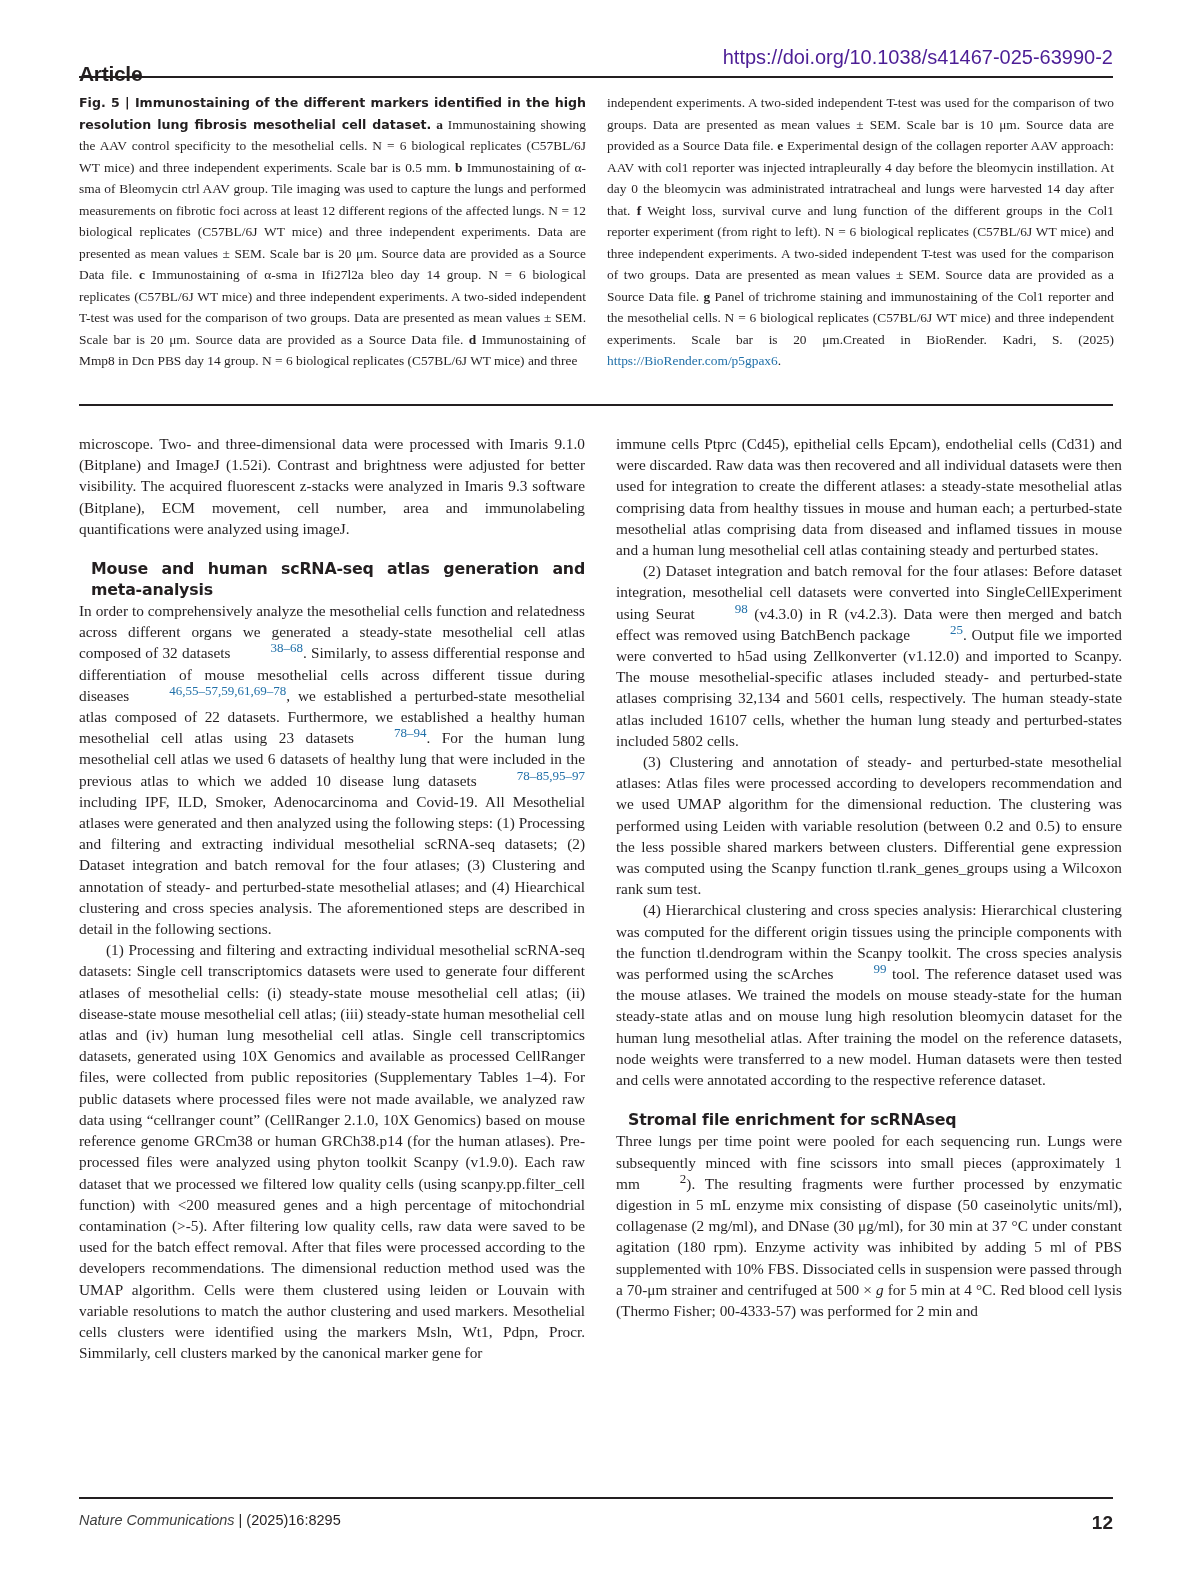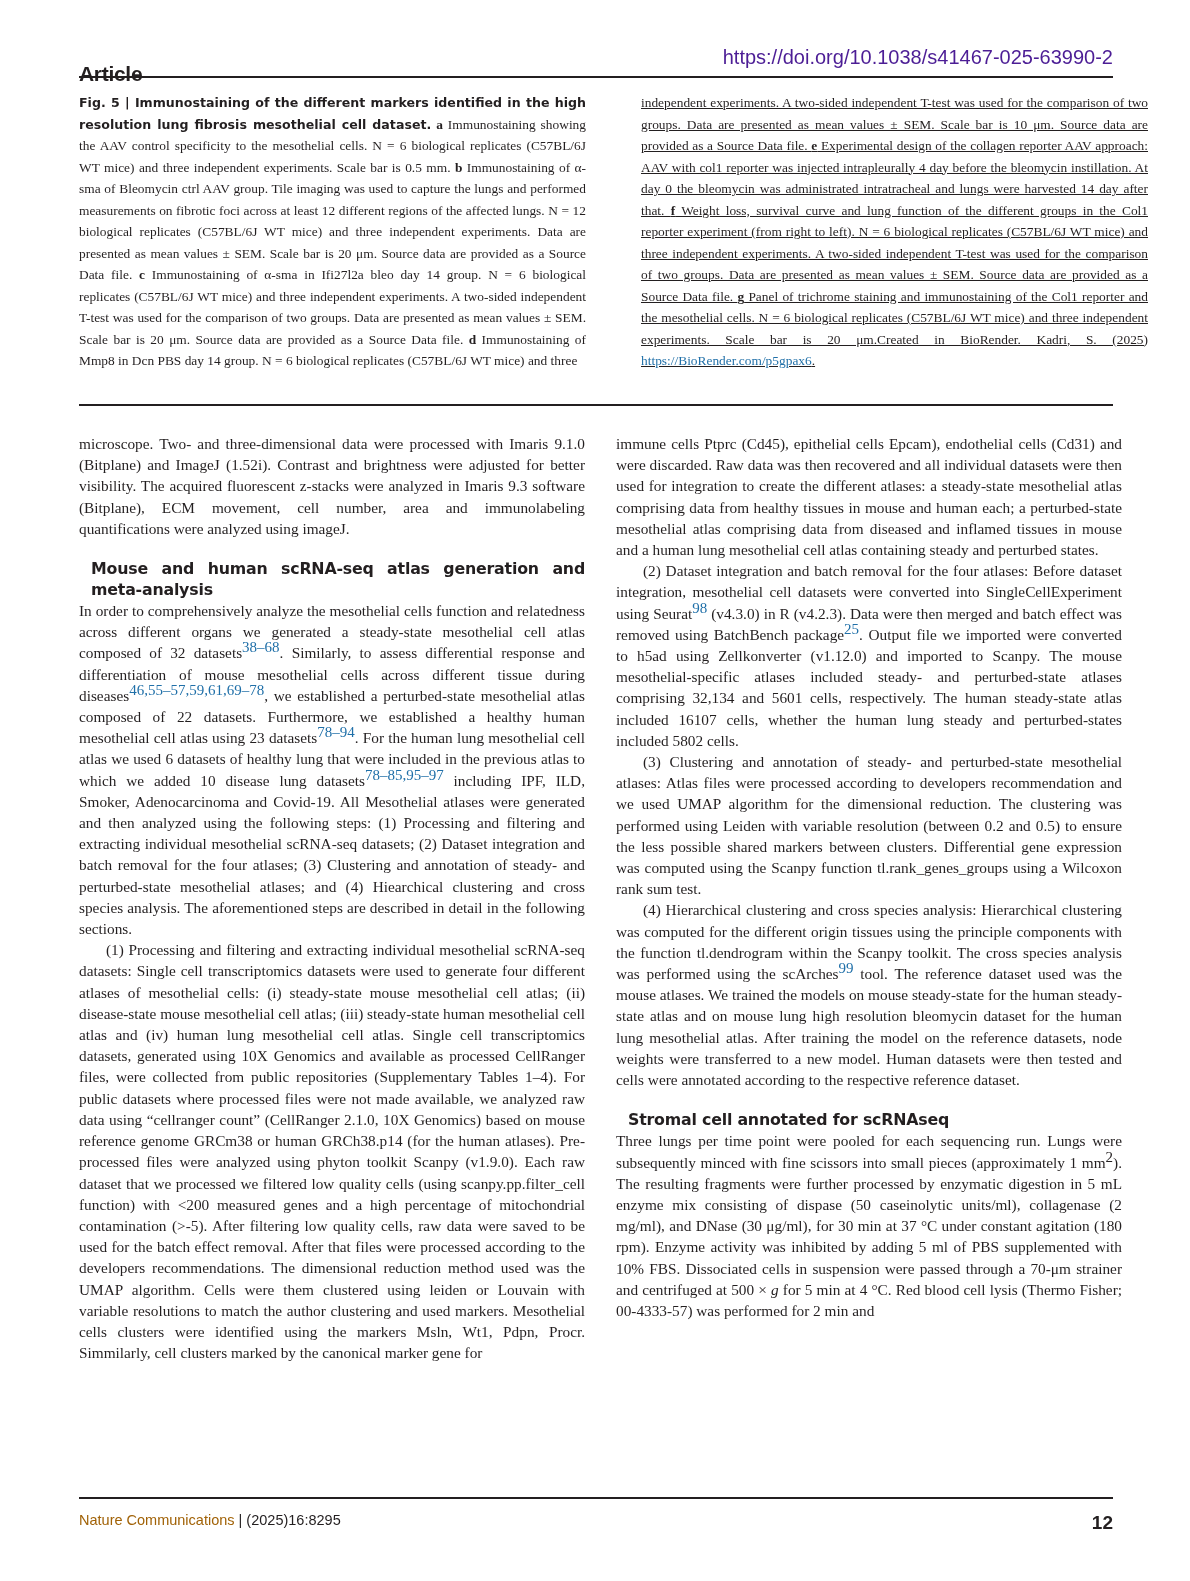--- a/index.html
+++ b/index.html
@@ -7,39 +7,39 @@
   .serif { font-family: "Liberation Serif", "DejaVu Serif", serif; }
   .sans { font-family: "Liberation Sans", "DejaVu Sans", sans-serif; }
 
   .header { position: absolute; left: 79px; top: 42px; width: 1034px; height: 28px; }
   .header .article { position: absolute; left: 0; top: 0; font-size: 21px; font-weight: bold; letter-spacing: -0.3px; margin-top: 20px; }
   .header .doi { position: absolute; right: 0; top: 4px; font-size: 20px; color: #4c1d95; text-decoration: none; }
   .rule-top { position: absolute; left: 79px; top: 76px; width: 1034px; height: 2px; background: #231f20; }
 
   .caption { position: absolute; top: 92px; width: 507px; font-size: 13.4px; line-height: 21.5px; text-align: justify; }
   .caption.left { left: 79px; }
-  .caption.right { left: 641px; text-decoration: underline; }
+  .caption.right { left: 607px; }
   .caption b { font-weight: bold; }
   .caption .title { font-weight: bold; font-family: "DejaVu Sans", sans-serif; font-size: 12.6px; }
   .rule-caption { position: absolute; left: 79px; top: 404px; width: 1034px; height: 2px; background: #231f20; }
 
   .col { position: absolute; top: 433px; width: 506px; font-size: 15.3px; line-height: 21.2px; text-align: justify; }
   .col.left { left: 79px; }
   .col.right { left: 616px; }
   .col p { margin: 0; }
   .col p.indent { text-indent: 27px; }
   .col h2 { margin: 19px 0 0 12px; font-size: 15.8px; line-height: 21px; font-weight: bold; font-family: "DejaVu Sans", sans-serif; letter-spacing: -0.2px; }
-  sup { font-size: 15px; line-height: 0; color: #1f6fa8; vertical-align: 6px; }
+  sup { font-size: 13px; line-height: 0; color: #1f6fa8; vertical-align: 6px; margin-left: 40px; }
   sup.plain { color: #231f20; }
   a.link { color: #1f6fa8; text-decoration: none; }
   i { font-style: italic; }
 
   .rule-bottom { position: absolute; left: 79px; top: 1497px; width: 1034px; height: 2px; background: #231f20; }
   .footer { position: absolute; left: 79px; top: 1512px; width: 1034px; height: 22px; font-size: 14.5px; }
-  .footer .journal { color: #a16207; }
+  .footer .journal { color: #404040; font-style: italic; }
   .footer .pageno { position: absolute; right: 0; top: 0; font-weight: bold; font-size: 19px; }
 </style>
 </head>
 <body>
 
 <div class="header sans">
   <span class="article">Article</span>
   <a class="doi">https://doi.org/10.1038/s41467-025-63990-2</a>
 </div>
 <div class="rule-top"></div>
@@ -59,21 +59,21 @@
   <h2>Mouse and human scRNA-seq atlas generation and meta-analysis</h2>
   <p><span>In order to comprehensively analyze the mesothelial cells function and relatedness across different organs we generated a steady-state mesothelial cell atlas composed of 32 datasets</span><sup>38–68</sup><span>. Similarly, to assess differential response and differentiation of mouse mesothelial cells across different tissue during diseases</span><sup>46,55–57,59,61,69–78</sup><span>, we established a perturbed-state mesothelial atlas composed of 22 datasets. Furthermore, we established a healthy human mesothelial cell atlas using 23 datasets</span><sup>78–94</sup><span>. For the human lung mesothelial cell atlas we used 6 datasets of healthy lung that were included in the previous atlas to which we added 10 disease lung datasets</span><sup>78–85,95–97</sup><span> including IPF, ILD, Smoker, Adenocarcinoma and Covid-19. All Mesothelial atlases were generated and then analyzed using the following steps: (1) Processing and filtering and extracting individual mesothelial scRNA-seq datasets; (2) Dataset integration and batch removal for the four atlases; (3) Clustering and annotation of steady- and perturbed-state mesothelial atlases; and (4) Hiearchical clustering and cross species analysis. The aforementioned steps are described in detail in the following sections.</span></p>
   <p class="indent">(1) Processing and filtering and extracting individual mesothelial scRNA-seq datasets: Single cell transcriptomics datasets were used to generate four different atlases of mesothelial cells: (i) steady-state mouse mesothelial cell atlas; (ii) disease-state mouse mesothelial cell atlas; (iii) steady-state human mesothelial cell atlas and (iv) human lung mesothelial cell atlas. Single cell transcriptomics datasets, generated using 10X Genomics and available as processed CellRanger files, were collected from public repositories (Supplementary Tables 1–4). For public datasets where processed files were not made available, we analyzed raw data using “cellranger count” (CellRanger 2.1.0, 10X Genomics) based on mouse reference genome GRCm38 or human GRCh38.p14 (for the human atlases). Pre-processed files were analyzed using phyton toolkit Scanpy (v1.9.0). Each raw dataset that we processed we filtered low quality cells (using scanpy.pp.filter_cell function) with &lt;200 measured genes and a high percentage of mitochondrial contamination (&gt;-5). After filtering low quality cells, raw data were saved to be used for the batch effect removal. After that files were processed according to the developers recommendations. The dimensional reduction method used was the UMAP algorithm. Cells were them clustered using leiden or Louvain with variable resolutions to match the author clustering and used markers. Mesothelial cells clusters were identified using the markers Msln, Wt1, Pdpn, Procr. Simmilarly, cell clusters marked by the canonical marker gene for</p>
 </div>
 
 <div class="col right serif">
   <p>immune cells Ptprc (Cd45), epithelial cells Epcam), endothelial cells (Cd31) and were discarded. Raw data was then recovered and all individual datasets were then used for integration to create the different atlases: a steady-state mesothelial atlas comprising data from healthy tissues in mouse and human each; a perturbed-state mesothelial atlas comprising data from diseased and inflamed tissues in mouse and a human lung mesothelial cell atlas containing steady and perturbed states.</p>
   <p class="indent"><span>(2) Dataset integration and batch removal for the four atlases: Before dataset integration, mesothelial cell datasets were converted into SingleCellExperiment using Seurat</span><sup>98</sup><span> (v4.3.0) in R (v4.2.3). Data were then merged and batch effect was removed using BatchBench package</span><sup>25</sup><span>. Output file we imported were converted to h5ad using Zellkonverter (v1.12.0) and imported to Scanpy. The mouse mesothelial-specific atlases included steady- and perturbed-state atlases comprising 32,134 and 5601 cells, respectively. The human steady-state atlas included 16107 cells, whether the human lung steady and perturbed-states included 5802 cells.</span></p>
   <p class="indent">(3) Clustering and annotation of steady- and perturbed-state mesothelial atlases: Atlas files were processed according to developers recommendation and we used UMAP algorithm for the dimensional reduction. The clustering was performed using Leiden with variable resolution (between 0.2 and 0.5) to ensure the less possible shared markers between clusters. Differential gene expression was computed using the Scanpy function tl.rank_genes_groups using a Wilcoxon rank sum test.</p>
   <p class="indent"><span>(4) Hierarchical clustering and cross species analysis: Hierarchical clustering was computed for the different origin tissues using the principle components with the function tl.dendrogram within the Scanpy toolkit. The cross species analysis was performed using the scArches</span><sup>99</sup><span> tool. The reference dataset used was the mouse atlases. We trained the models on mouse steady-state for the human steady-state atlas and on mouse lung high resolution bleomycin dataset for the human lung mesothelial atlas. After training the model on the reference datasets, node weights were transferred to a new model. Human datasets were then tested and cells were annotated according to the respective reference dataset.</span></p>
-  <h2>Stromal cell annotated for scRNAseq</h2>
+  <h2>Stromal file enrichment for scRNAseq</h2>
   <p><span>Three lungs per time point were pooled for each sequencing run. Lungs were subsequently minced with fine scissors into small pieces (approximately 1 mm</span><sup class="plain">2</sup><span>). The resulting fragments were further processed by enzymatic digestion in 5 mL enzyme mix consisting of dispase (50 caseinolytic units/ml), collagenase (2 mg/ml), and DNase (30 μg/ml), for 30 min at 37 °C under constant agitation (180 rpm). Enzyme activity was inhibited by adding 5 ml of PBS supplemented with 10% FBS. Dissociated cells in suspension were passed through a 70-μm strainer and centrifuged at 500 × </span><i>g</i><span> for 5 min at 4 °C. Red blood cell lysis (Thermo Fisher; 00-4333-57) was performed for 2 min and</span></p>
 </div>
 
 <div class="rule-bottom"></div>
 <div class="footer sans">
   <span class="journal">Nature Communications</span><span> | (2025)16:8295</span>
   <span class="pageno">12</span>
 </div>
 
 </body></html>

